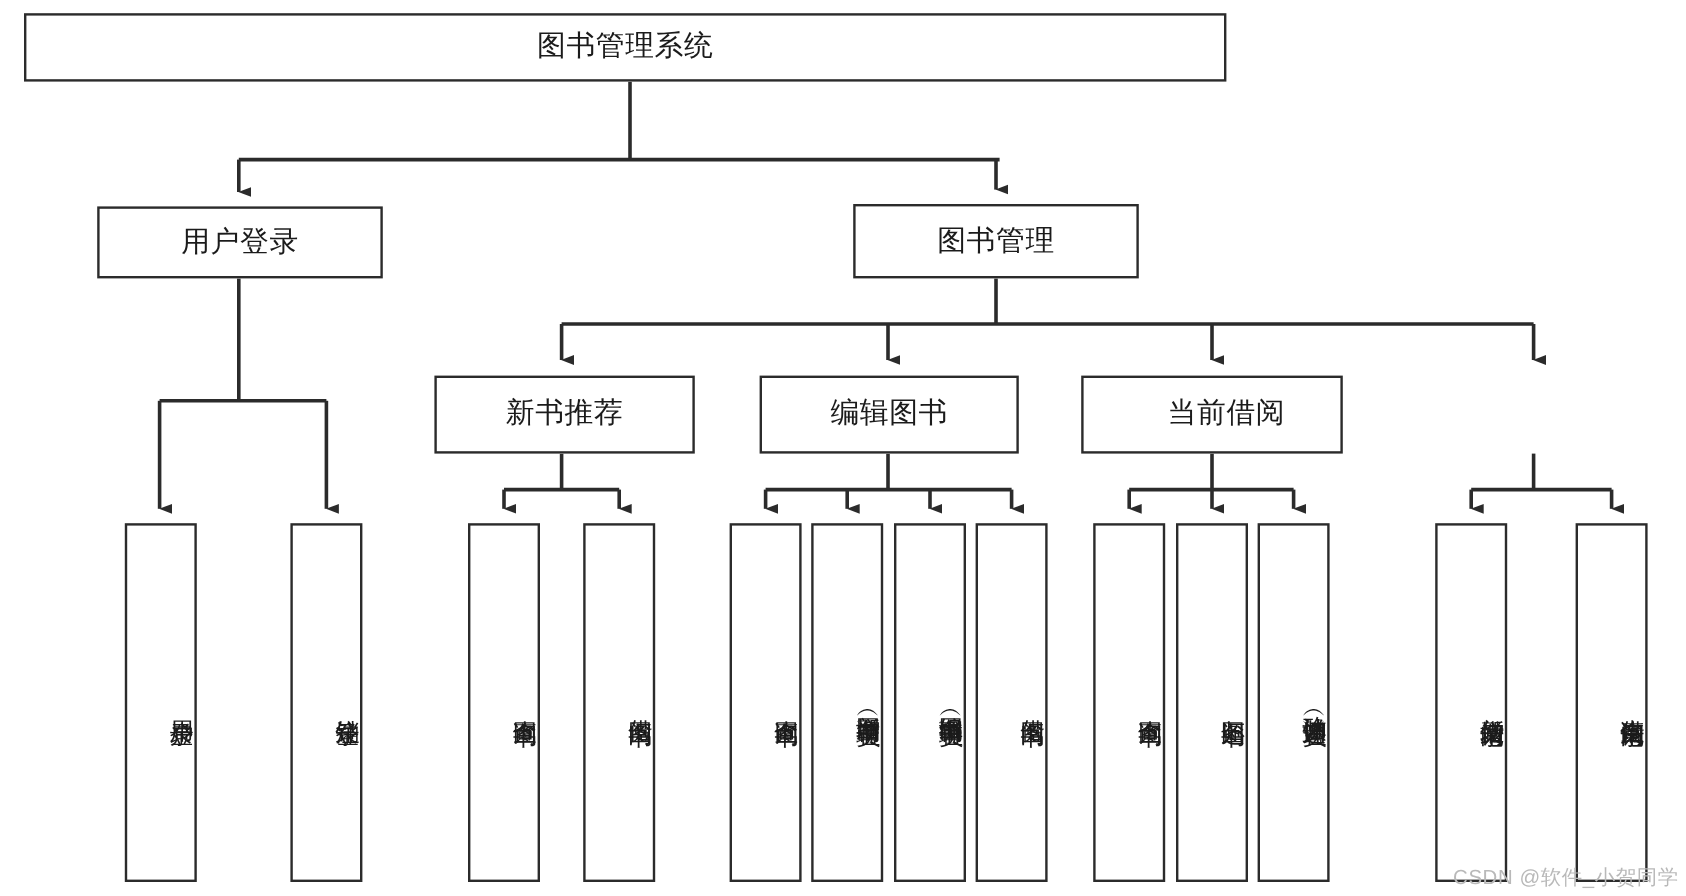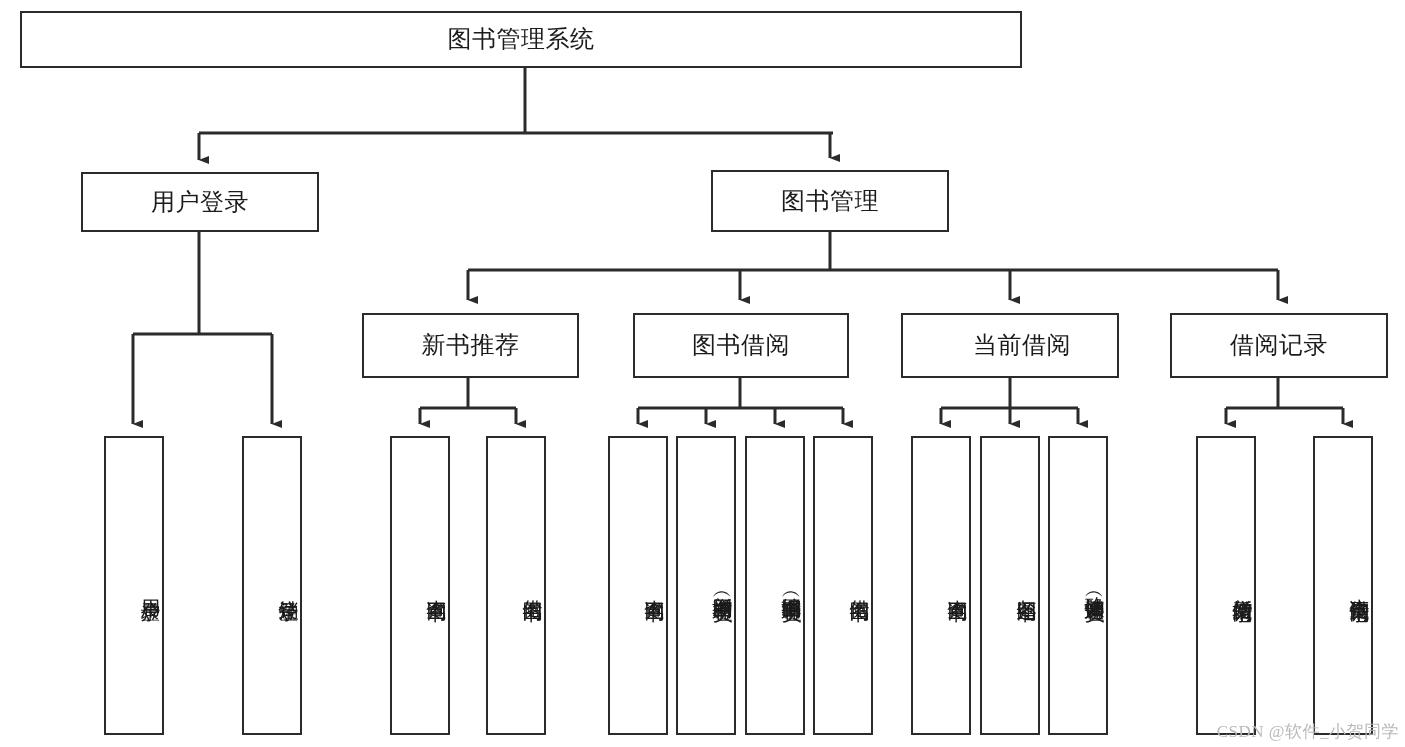--- a/index.html
+++ b/index.html
@@ -56,21 +56,21 @@
   }
   #watermark {
     position: absolute;
     right: 6px;
     bottom: 4px;
     font-size: 17px;
     color: #b9b9b9;
     letter-spacing: 0.5px;
     white-space: nowrap;
     pointer-events: none;
-    font-family: Liberation Serif, serif;
+    font-family: Liberation Sans, sans-serif;
   }
 </style>
 </head>
 <body>
 
 <div id="diagram-root">
 
   <svg id="edge-layer" viewBox="0 0 1405 747" xmlns="http://www.w3.org/2000/svg">
     <defs>
       <marker id="arrowhead" markerWidth="9" markerHeight="11" refX="4.5" refY="10.4" orient="auto" markerUnits="userSpaceOnUse">
@@ -129,27 +129,24 @@
     <span>用户登录</span>
   </div>
   <div class="node horiz" style="left:362px; top:313px; width:217px; height:65px;">
     <span>新书推荐</span>
   </div>
 
   <div class="node horiz" style="left:711px; top:170px; width:238px; height:62px;">
     <span>图书管理</span>
   </div>
   <div class="node horiz" style="left:633px; top:313px; width:216px; height:65px;">
-    <span>图书借阅</span>
+    <span>编辑图书</span>
   </div>
   <div class="node horiz" style="left:901px; top:313px; width:218px; height:65px;padding-left:24px;">
     <span>当前借阅</span>
-  </div>
-  <div class="node horiz" style="left:1170px; top:313px; width:218px; height:65px;">
-    <span>借阅记录</span>
   </div>
 
   <div class="node vert" style="left:104px; top:436px; width:60px; height:299px;">
     <span>用户登录</span>
   </div>
   <div class="node vert" style="left:242px; top:436px; width:60px; height:299px;">
     <span>注销登录</span>
   </div>
 
   <div class="node vert" style="left:390px; top:436px; width:60px; height:299px;">

